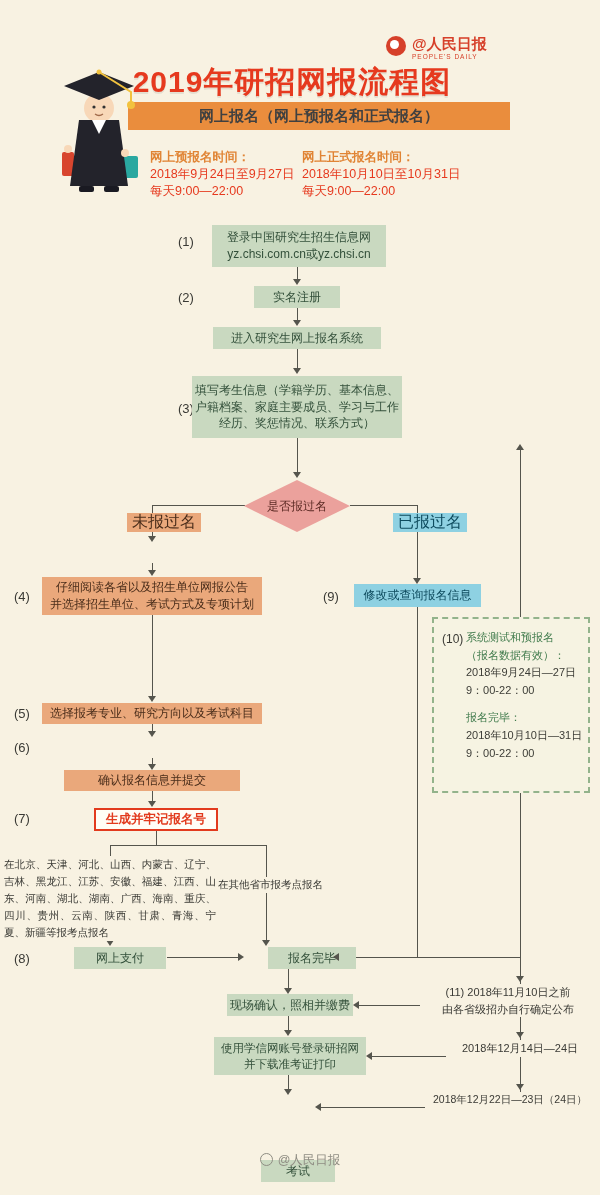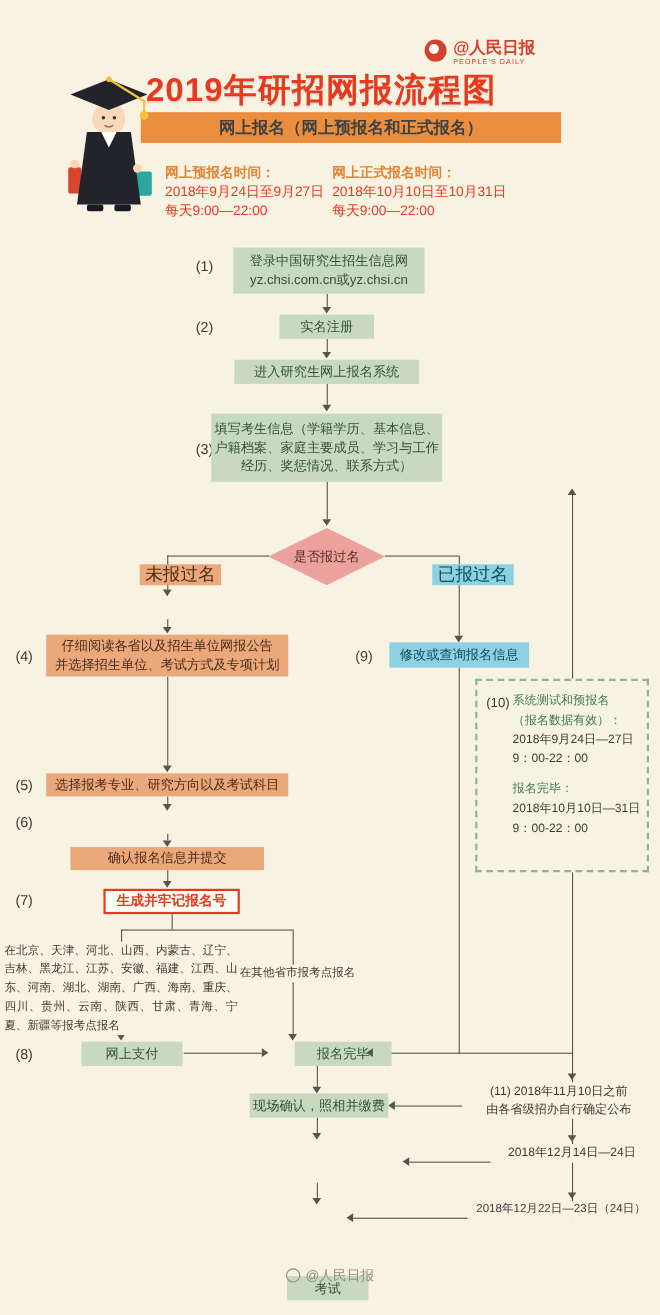--- a/index.html
+++ b/index.html
@@ -176,20 +176,22 @@
   <div class="hline" style="left:167px;top:957px;width:71px;"></div>
   <div class="arr right" style="left:238px;top:953px;"></div>
   <div class="box green" style="left:244px;top:947px;width:88px;height:22px;margin-left:24px;">报名完毕</div>
 
   <div class="vline" style="left:288px;top:969px;height:19px;"></div>
   <div class="arr down" style="left:284px;top:988px;"></div>
   <div class="box green" style="left:227px;top:994px;width:126px;height:22px;">现场确认，照相并缴费</div>
 
   <div class="vline" style="left:288px;top:1016px;height:14px;"></div>
   <div class="arr down" style="left:284px;top:1030px;"></div>
+  <div class="box green" style="left:214px;top:1037px;width:152px;height:38px;font-size:11.5px;">使用学信网账号登录研招网
+并下载准考证打印</div>
 
   <div class="vline" style="left:288px;top:1075px;height:14px;"></div>
   <div class="arr down" style="left:284px;top:1089px;"></div>
   <div class="box green" style="left:261px;top:1160px;width:74px;height:22px;">考试</div>
 
   <div class="hline" style="left:350px;top:505px;width:67px;"></div>
   <div class="lbl blue-box" style="left:393px;top:513px;width:74px;height:19px;">已报过名</div>
   <div class="vline" style="left:417px;top:505px;height:73px;"></div>
   <div class="arr down" style="left:413px;top:578px;"></div>
 

